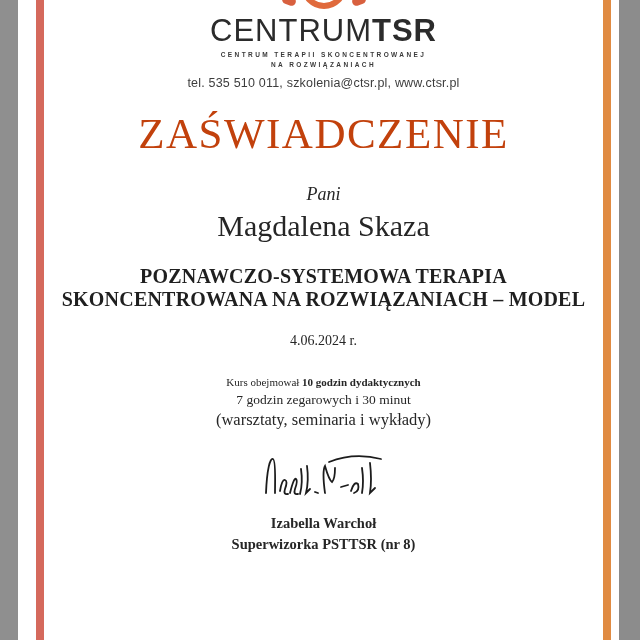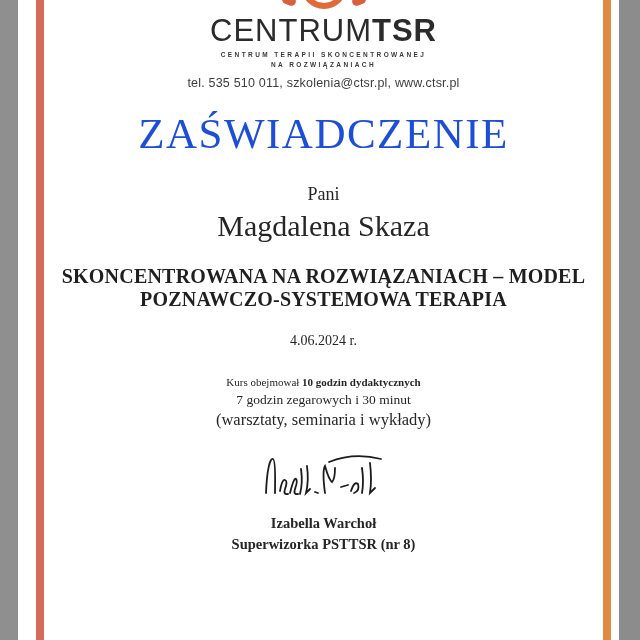--- a/index.html
+++ b/index.html
@@ -45,26 +45,26 @@
 
   .tagline {
     margin-top: 4px; font-size: 6.5px; line-height: 1.5;
     letter-spacing: 2.4px; font-weight: 700; color: #3a3a3a;
   }
 
   .contact { margin-top: 6px; font-size: 12.5px; color: #3d3d3d; letter-spacing: 0.2px; }
 
   .title {
     margin: 22px 0 0 0; font-family: "Liberation Serif", serif; font-weight: 400;
-    font-size: 43px; line-height: 1; letter-spacing: 1.5px; color: #1d4ed8;
+    font-size: 43px; line-height: 1; letter-spacing: 1.5px; color: #c2410c;
   }
 
   .serif { font-family: "Liberation Serif", serif; }
 
-  .salutation { margin-top: 30px; font-size: 18px; line-height: 1; }
+  .salutation { margin-top: 30px; font-size: 18px; line-height: 1; font-style: italic; }
   .recipient  { margin-top: 8px;  font-size: 30px; line-height: 1; }
   .completion { margin-top: 19px; font-size: 17px; line-height: 1; }
 
   .course {
     margin-top: 24px; font-weight: 700; font-size: 20px; line-height: 1.17;
     letter-spacing: 0.2px; color: #1f1f1f;
   }
 
   .date { margin-top: 23px; font-size: 14px; line-height: 1; }
 
@@ -105,22 +105,22 @@
     </div>
 
     <div class="contact">tel. 535 510 011, szkolenia@ctsr.pl, www.ctsr.pl</div>
 
     <h1 class="title">ZAŚWIADCZENIE</h1>
 
     <div class="serif salutation">Pani</div>
     <div class="serif recipient">Magdalena Skaza</div>
 
     <div class="serif course">
+      <div>POZNAWCZO-SYSTEMOWA TERAPIA</div>
       <div>SKONCENTROWANA NA ROZWIĄZANIACH – MODEL</div>
-      <div>POZNAWCZO-SYSTEMOWA TERAPIA</div>
     </div>
 
     <div class="serif date">4.06.2024 r.</div>
 
     <div class="serif hours"><span>Kurs obejmował </span><span class="bold">10 godzin dydaktycznych</span></div>
     <div class="serif hours-detail">7 godzin zegarowych i 30 minut</div>
     <div class="serif hours-type">(warsztaty, seminaria i wykłady)</div>
 
     <div class="signature">
       <svg viewBox="0 0 130 52" fill="none" xmlns="http://www.w3.org/2000/svg">

